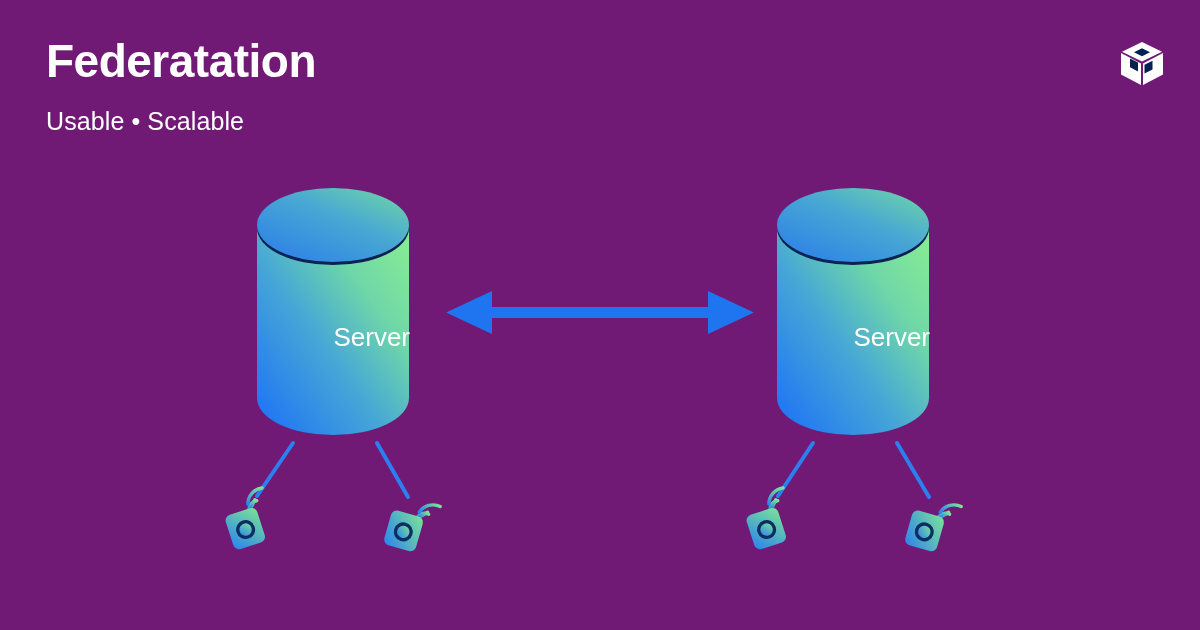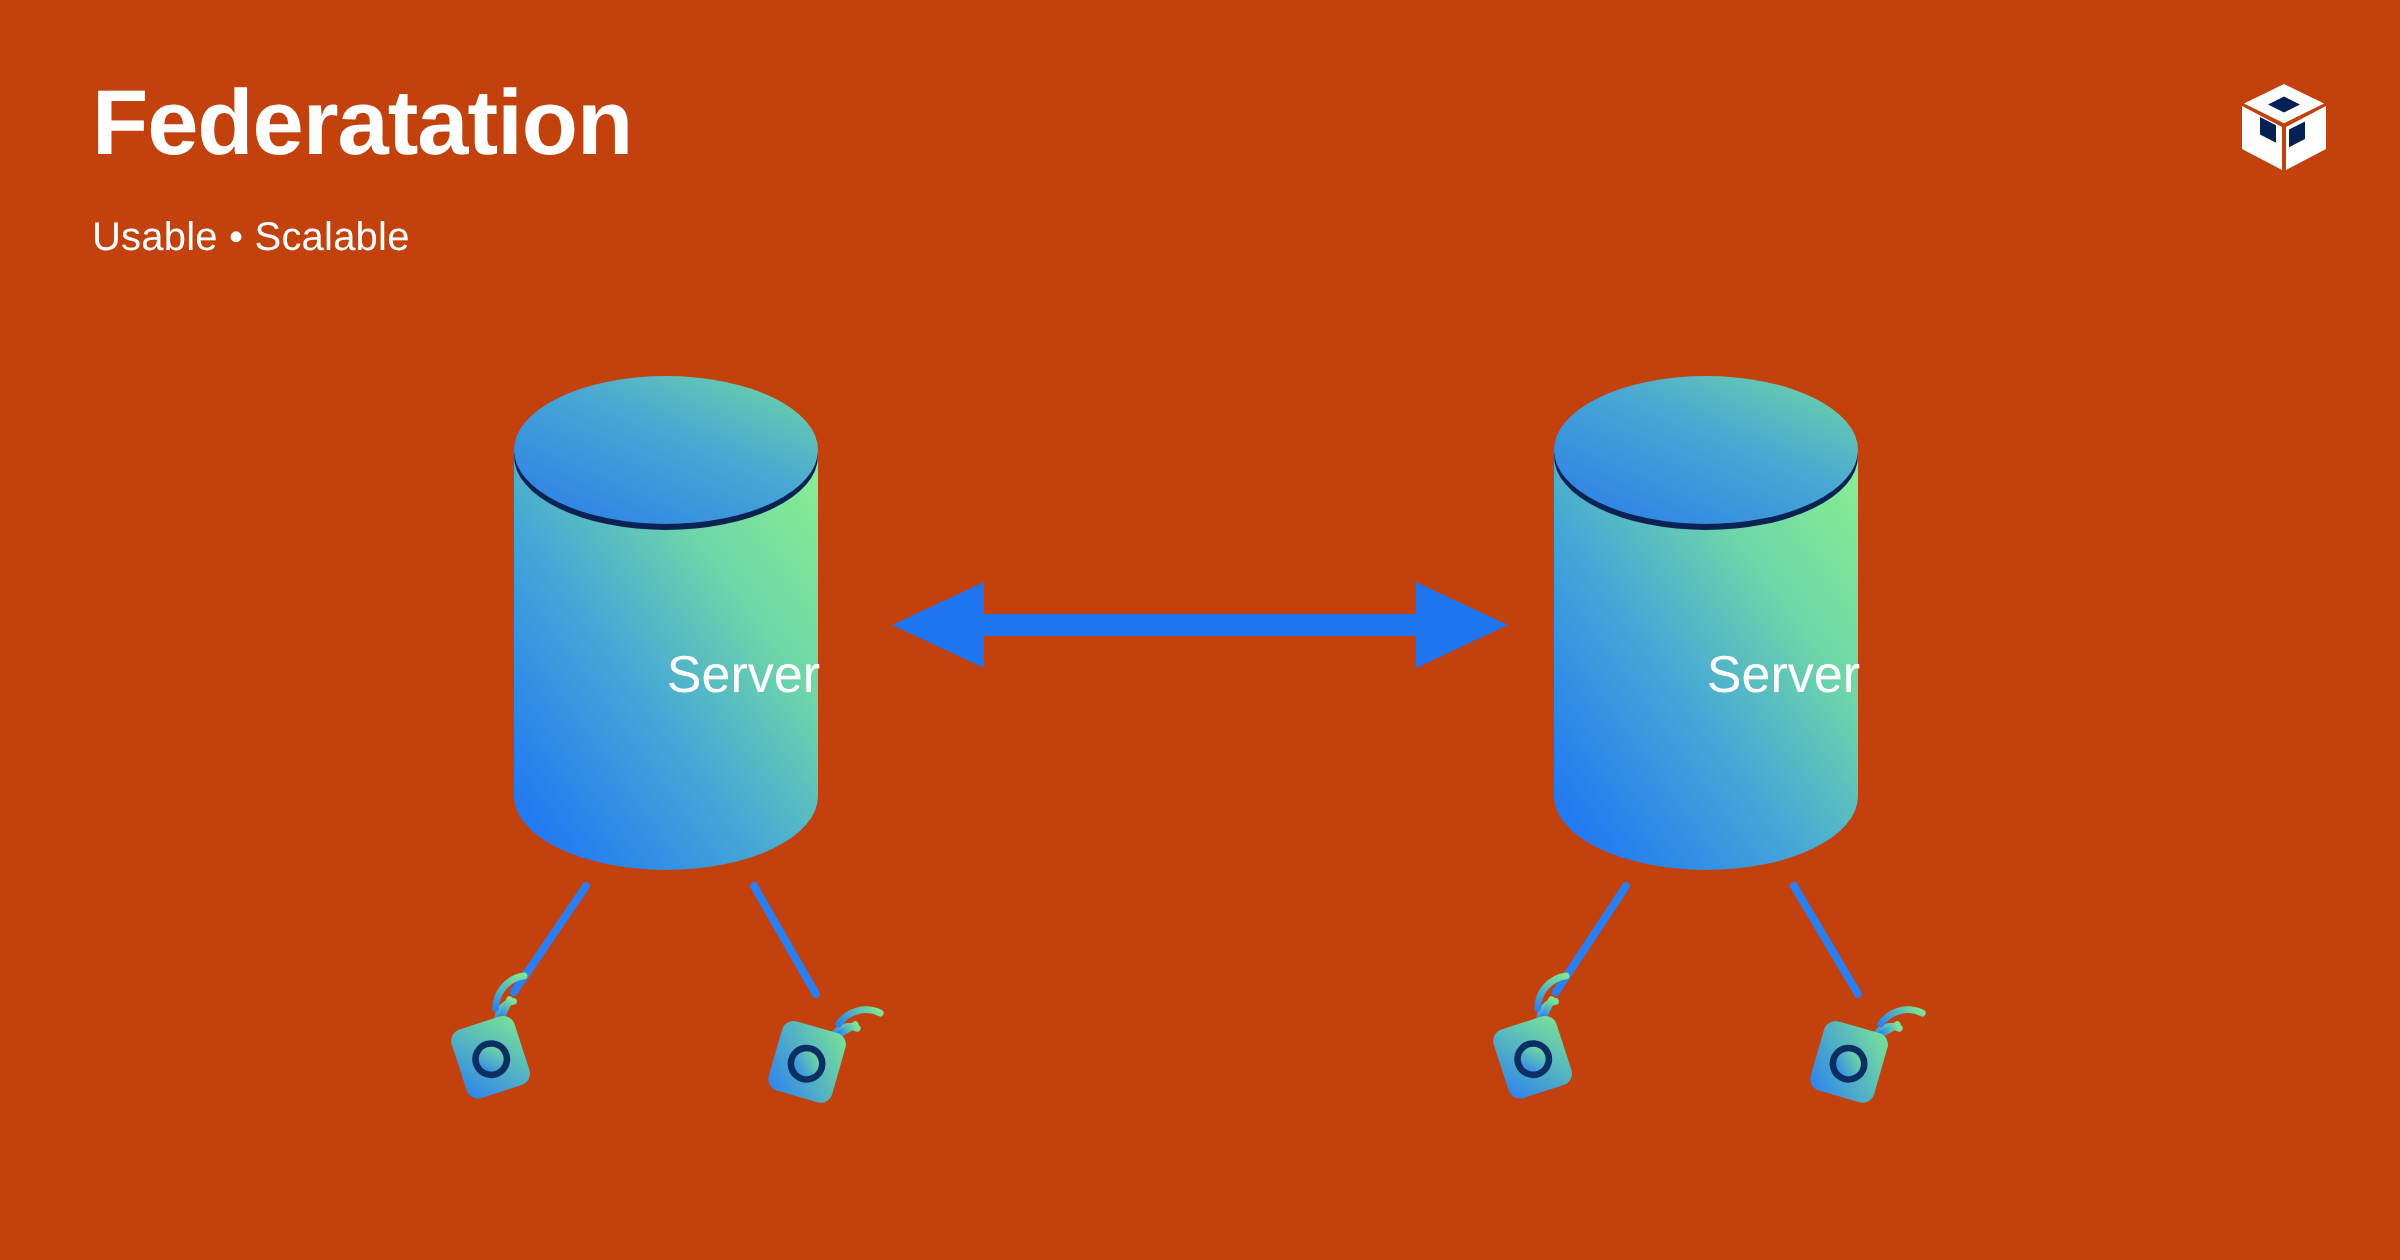--- a/index.html
+++ b/index.html
@@ -5,34 +5,34 @@
   * { margin:0; padding:0; box-sizing:border-box; }
   html, body {
     width:1200px; height:630px;
     background:#042054;
     font-family:"Liberation Sans", sans-serif;
     overflow:hidden;
   }
   #stage {
     position:relative;
     width:1200px; height:630px;
-    background:#c2410c;
+    background:#701a75;
   }
 
   
   #header { position:absolute; left:0; top:0; width:1200px; height:160px; }
   #title {
     position:absolute; left:46px; top:38px;
     font-size:46px; font-weight:700; color:#ffffff;
     letter-spacing:-0.5px; line-height:1.0;
     white-space:nowrap;
   }
   #subtitle {
     position:absolute; left:46px; top:109px;
-    font-size:20px; font-weight:400; color:#ffffff;
+    font-size:25px; font-weight:400; color:#ffffff;
     letter-spacing:0.1px; line-height:1.0;
     white-space:nowrap;
   }
   #brand-logo {
     position:absolute; right:32px; top:38px;
     width:52px; height:52px;
   }
 
   
   #diagram { position:absolute; left:0; top:0; width:1200px; height:630px; }

